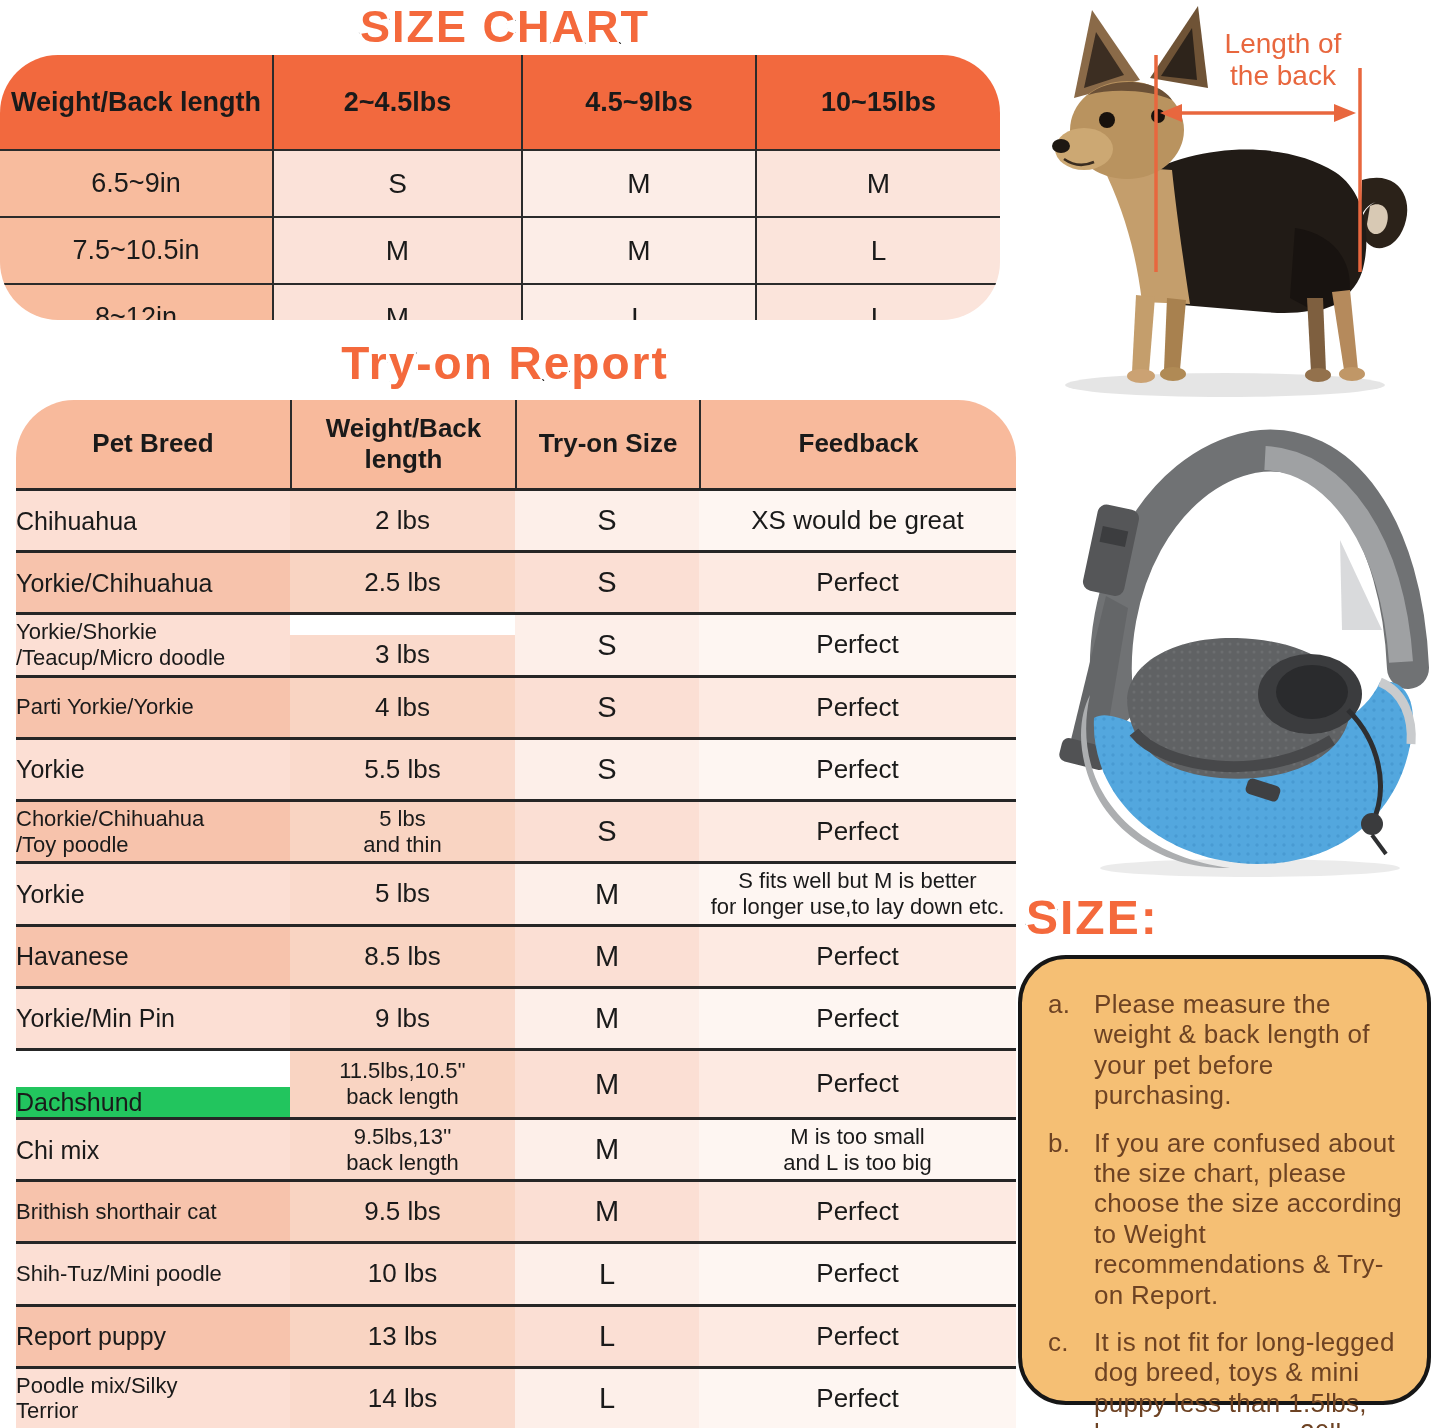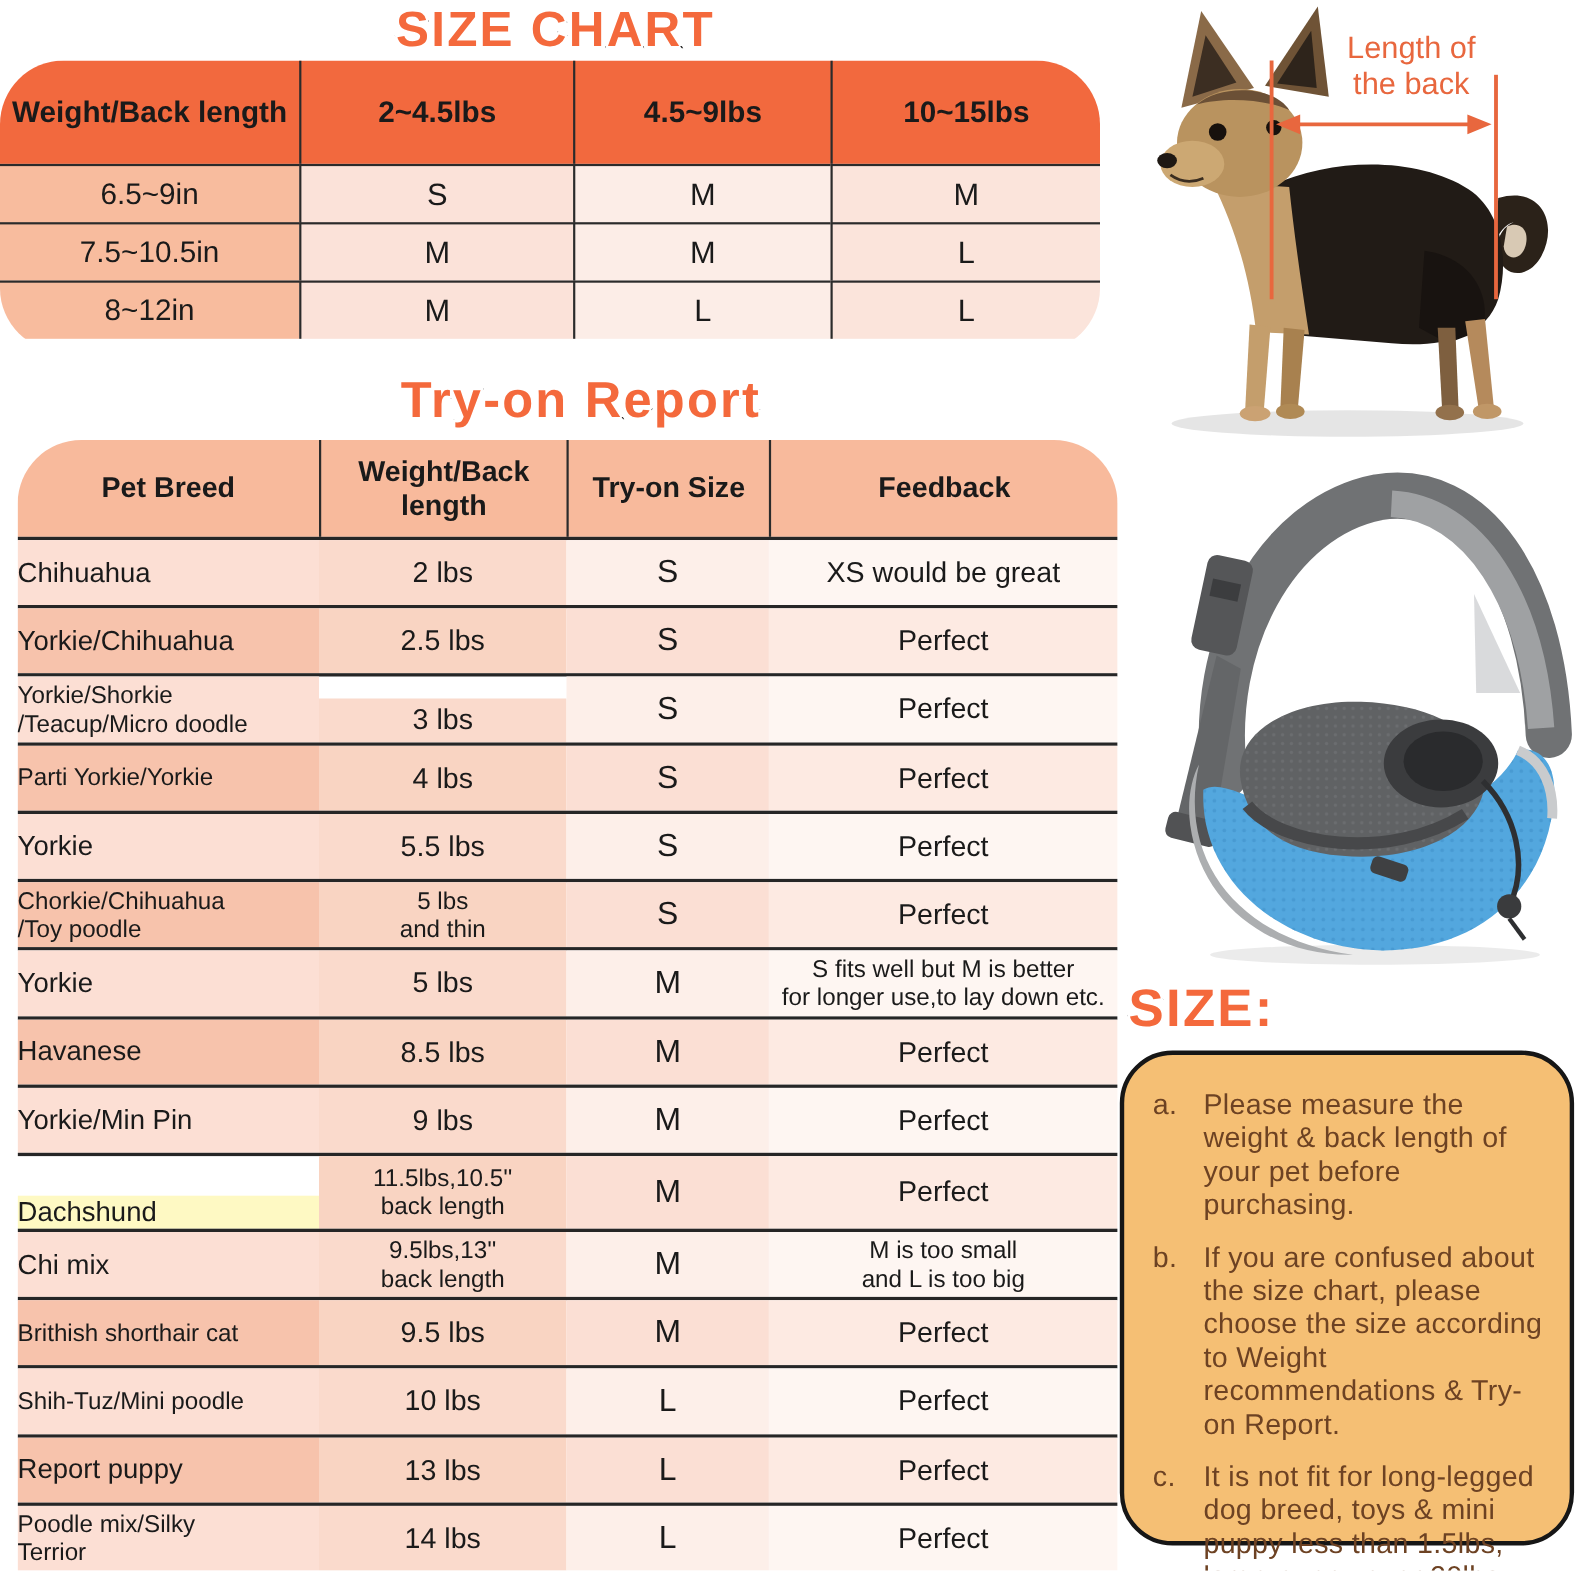--- a/index.html
+++ b/index.html
@@ -5,27 +5,27 @@
   html,body{margin:0;padding:0;background:#fff;}
   #app{position:relative;width:1445px;height:1428px;background:#fff;overflow:hidden;
        font-family:"Liberation Sans",sans-serif;color:#1a1a1a;}
 
   
   .bubble{font-weight:bold;color:var(--title-orange,#F4693C);letter-spacing:2px;
     -webkit-text-stroke:4px #232323;paint-order:stroke fill;
     text-shadow:-3px -3px 0 #fff,3px -3px 0 #fff,-3px 3px 0 #fff,3px 3px 0 #fff,
                 0 -4px 0 #fff,0 4px 0 #fff,-4px 0 0 #fff,4px 0 0 #fff;}
   .size-title{position:absolute;left:0;top:1px;width:1010px;text-align:center;font-size:45px;}
-  .tryon-title{position:absolute;left:0;top:336px;width:1010px;text-align:center;font-size:46px;padding-left:23px;}
+  .tryon-title{position:absolute;left:0;top:336px;width:1010px;text-align:center;font-size:46px;}
   .tips-title{position:absolute;left:1026px;top:890px;width:300px;text-align:left;font-size:48px;}
 
   
   .size-table{position:absolute;left:0;top:55px;width:1000px;height:265px;
     border-radius:58px;overflow:hidden;}
-  .sc-row{display:grid;grid-template-columns:272px 249px 234px 245px;height:53px;}
+  .sc-row{display:grid;grid-template-columns:272px 249px 234px 245px;height:67px;}
   .sc-header{height:94px;background:var(--header-orange,#F2693E);font-weight:bold;}
   .sc-cell{display:flex;align-items:center;justify-content:center;font-size:27px;
     border-left:2px solid #2b2b2b;white-space:pre-line;text-align:center;}
   .sc-row .sc-cell:first-child{border-left:none;}
   .sc-body .sc-cell{border-top:2px solid #2b2b2b;font-size:27px;}
   .sc-body .sc-val{font-size:28px;}
 
   
   .tryon-table{position:absolute;left:16px;top:400px;width:1000px;height:1028px;
     border-radius:58px 58px 0 0;overflow:hidden;display:flex;flex-direction:column;}
@@ -149,21 +149,21 @@
         <div class="tr-cell size-cell" style="background: rgb(251, 223, 212);">M</div>
         <div class="tr-cell feedback" style="background: rgb(253, 234, 226);">Perfect</div>
       </div>
       <div class="tr-row tr-body">
         <div class="tr-cell breed" style="background: rgb(252, 223, 212);">Yorkie/Min Pin</div>
         <div class="tr-cell weight" style="background: rgb(250, 218, 204);">9 lbs</div>
         <div class="tr-cell size-cell" style="background: rgb(253, 239, 233);">M</div>
         <div class="tr-cell feedback" style="background: rgb(254, 246, 242);">Perfect</div>
       </div>
       <div class="tr-row tr-body">
-        <div class="tr-cell breed" style="background: #fef9c3; margin-top: 36px;">Dachshund</div>
+        <div class="tr-cell breed" style="background: #22c55e; margin-top: 36px;">Dachshund</div>
         <div class="tr-cell weight small" style="background: rgb(249, 212, 194);">11.5lbs,10.5''
 back length</div>
         <div class="tr-cell size-cell" style="background: rgb(251, 223, 212);">M</div>
         <div class="tr-cell feedback" style="background: rgb(253, 234, 226);">Perfect</div>
       </div>
       <div class="tr-row tr-body">
         <div class="tr-cell breed" style="background: rgb(252, 223, 212);">Chi mix</div>
         <div class="tr-cell weight small" style="background: rgb(250, 218, 204);">9.5lbs,13''
 back length</div>
         <div class="tr-cell size-cell" style="background: rgb(253, 239, 233);">M</div>

